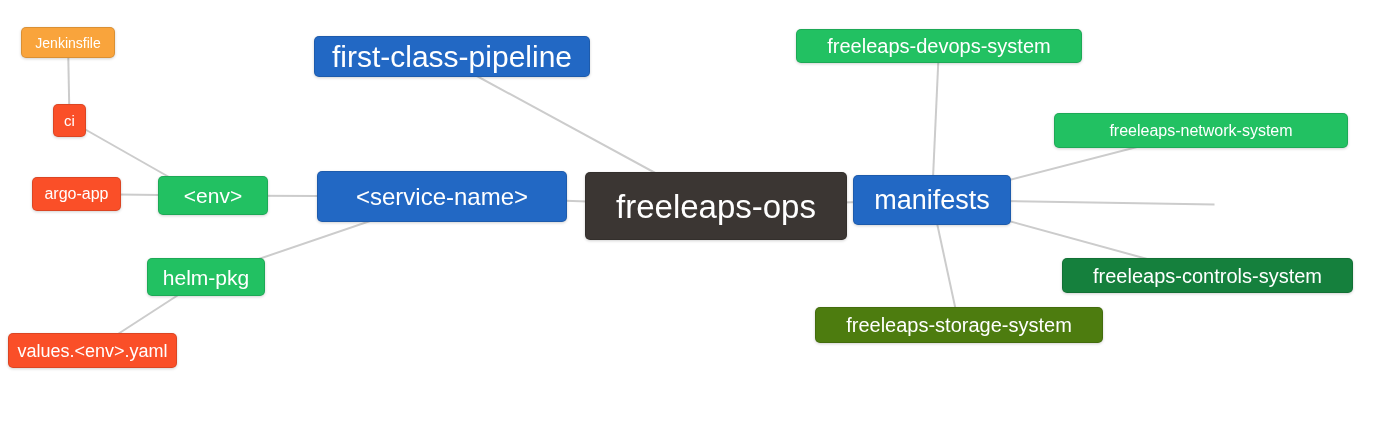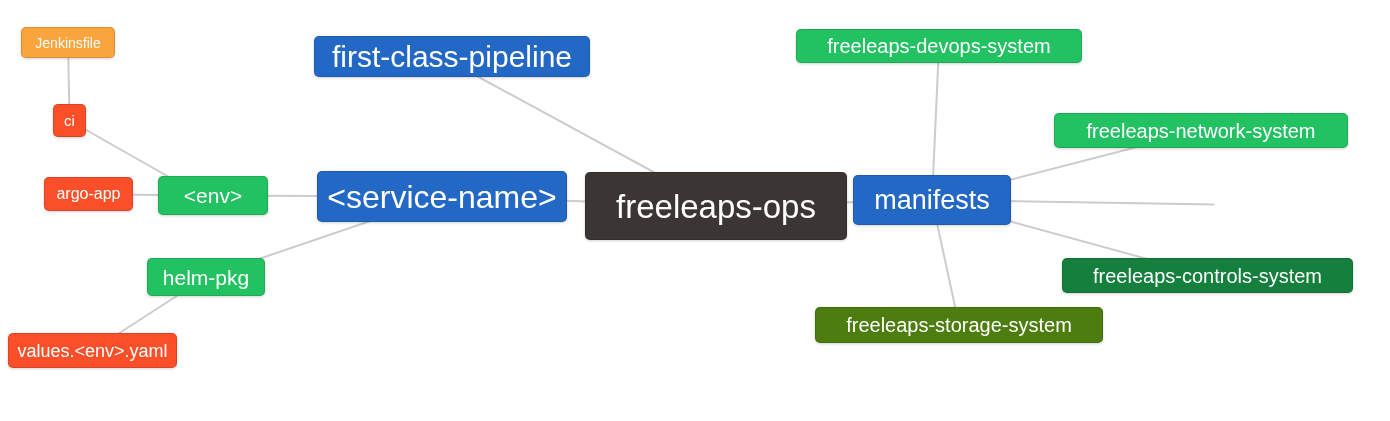--- a/index.html
+++ b/index.html
@@ -57,48 +57,48 @@
       <line x1="932" y1="200" x2="1214.5" y2="204.5" stroke="#cccccc" stroke-width="2"></line>
       <line x1="932" y1="200" x2="1207.5" y2="275.5" stroke="#cccccc" stroke-width="2"></line>
       <line x1="932" y1="200" x2="959" y2="325" stroke="#cccccc" stroke-width="2"></line>
     </svg>
 <div class="node" style="left: 21px; top: 27px; width: 94px; height: 31px; font-size: 14px; background: rgb(249, 164, 60); color: rgb(255, 255, 255);">
       <span>Jenkinsfile</span>
     </div>
     <div class="node" style="left: 53px; top: 104px; width: 33px; height: 33px; font-size: 15px; background: rgb(250, 79, 40); color: rgb(255, 255, 255);">
       <span>ci</span>
     </div>
-    <div class="node" style="left: 32px; top: 177px; width: 89px; height: 34px; font-size: 16px; background: rgb(250, 79, 40); color: rgb(255, 255, 255); margin-left: 12px;">
+    <div class="node" style="left: 32px; top: 177px; width: 89px; height: 34px; font-size: 16px; background: rgb(250, 79, 40); color: rgb(255, 255, 255);">
       <span>argo-app</span>
     </div>
     <div class="node" style="left: 158px; top: 176px; width: 110px; height: 39px; font-size: 21px; background: rgb(34, 193, 98); color: rgb(255, 255, 255);">
       <span>&lt;env&gt;</span>
     </div>
     <div class="node" style="left: 147px; top: 258px; width: 118px; height: 38px; font-size: 21px; background: rgb(34, 193, 98); color: rgb(255, 255, 255);">
       <span>helm-pkg</span>
     </div>
     <div class="node" style="left: 8px; top: 333px; width: 169px; height: 35px; font-size: 18px; background: rgb(250, 79, 40); color: rgb(255, 255, 255);">
       <span>values.&lt;env&gt;.yaml</span>
     </div>
     <div class="node" style="left: 314px; top: 36px; width: 276px; height: 41px; font-size: 30px; background: rgb(34, 104, 196); color: rgb(255, 255, 255);">
       <span>first-class-pipeline</span>
     </div>
-    <div class="node" style="left: 317px; top: 171px; width: 250px; height: 51px; font-size: 32px; background: rgb(34, 104, 196); color: rgb(255, 255, 255);">
+    <div class="node" style="left: 317px; top: 171px; width: 250px; height: 51px; font-size: 24px; background: rgb(34, 104, 196); color: rgb(255, 255, 255);">
       <span>&lt;service-name&gt;</span>
     </div>
     <div class="node" style="left: 585px; top: 172px; width: 262px; height: 68px; font-size: 33px; background: rgb(59, 54, 51); color: rgb(255, 255, 255);">
       <span>freeleaps-ops</span>
     </div>
     <div class="node" style="left: 853px; top: 175px; width: 158px; height: 50px; font-size: 27px; background: rgb(34, 104, 196); color: rgb(255, 255, 255);">
       <span>manifests</span>
     </div>
     <div class="node" style="left: 796px; top: 29px; width: 286px; height: 34px; font-size: 20px; background: rgb(34, 193, 98); color: rgb(255, 255, 255);">
       <span>freeleaps-devops-system</span>
     </div>
-    <div class="node" style="left: 1054px; top: 113px; width: 294px; height: 35px; font-size: 20px; background: rgb(34, 193, 98); color: rgb(255, 255, 255);">
+    <div class="node" style="left: 1054px; top: 113px; width: 294px; height: 35px; font-size: 16px; background: rgb(34, 193, 98); color: rgb(255, 255, 255);">
       <span>freeleaps-network-system</span>
     </div>
     <div class="node" style="left: 1062px; top: 258px; width: 291px; height: 35px; font-size: 20px; background: #15803d; color: rgb(255, 255, 255);">
       <span>freeleaps-controls-system</span>
     </div>
     <div class="node" style="left: 815px; top: 307px; width: 288px; height: 36px; font-size: 20px; background: #4d7c0f; color: rgb(255, 255, 255);">
       <span>freeleaps-storage-system</span>
     </div>
   </div>
 

